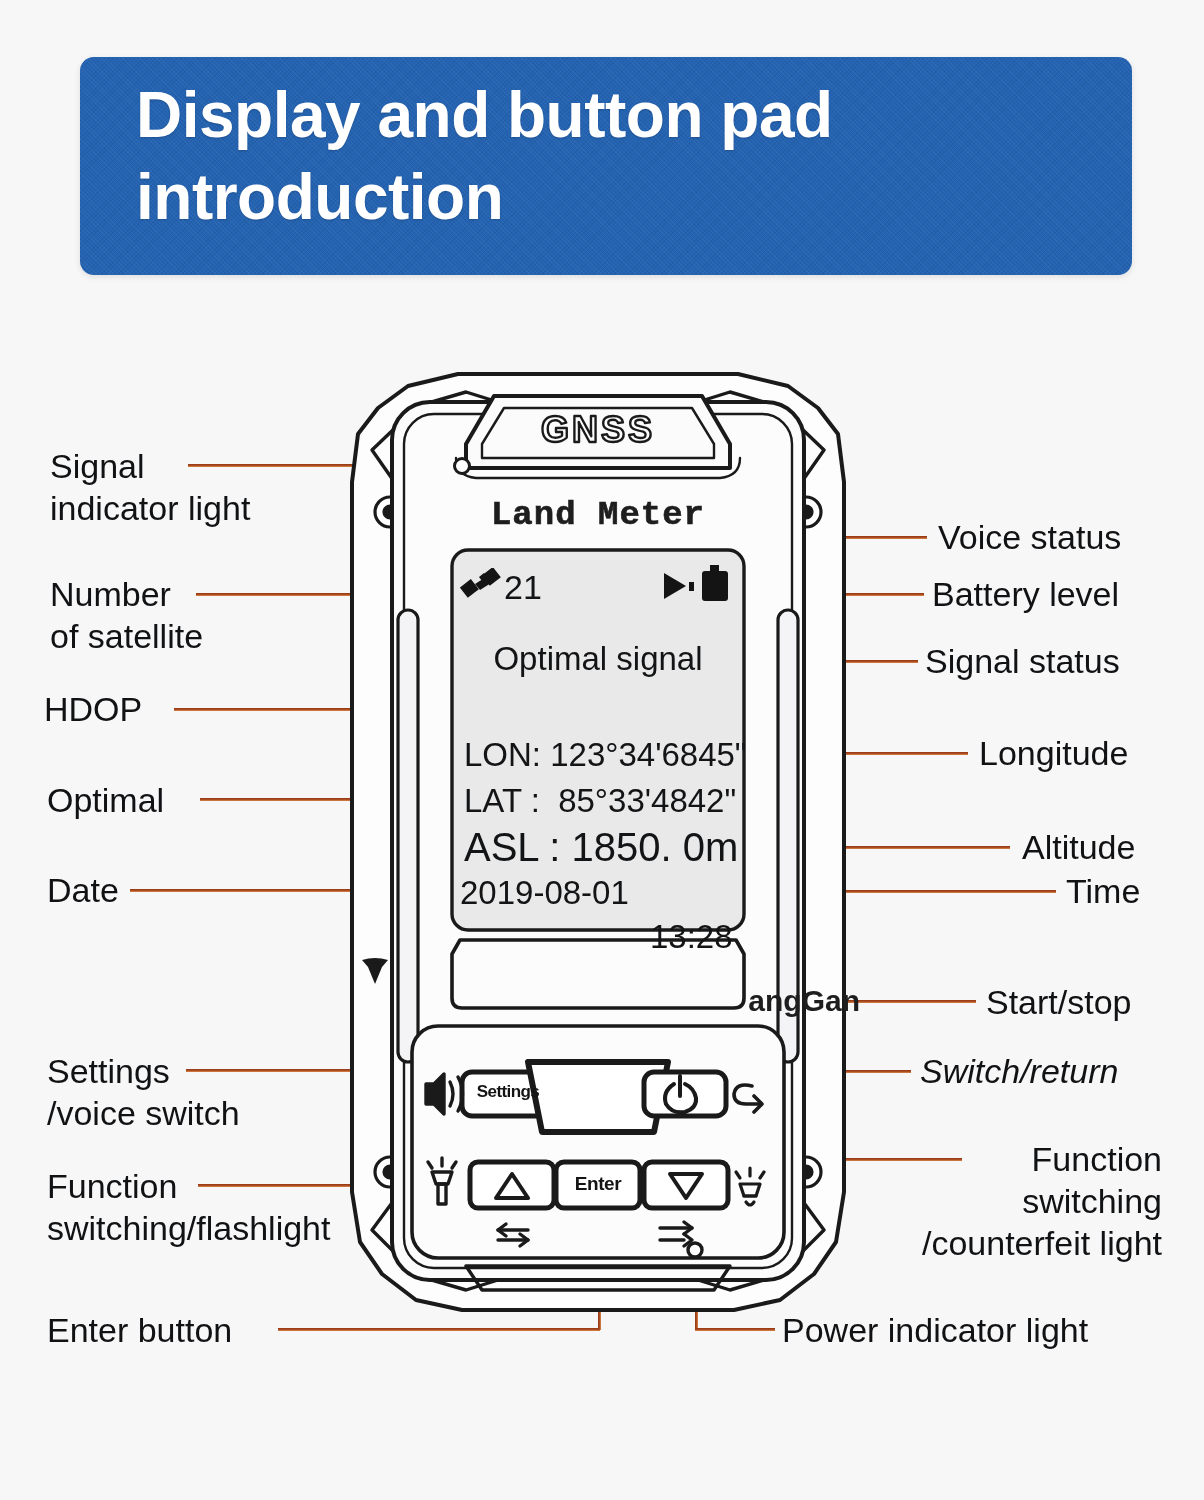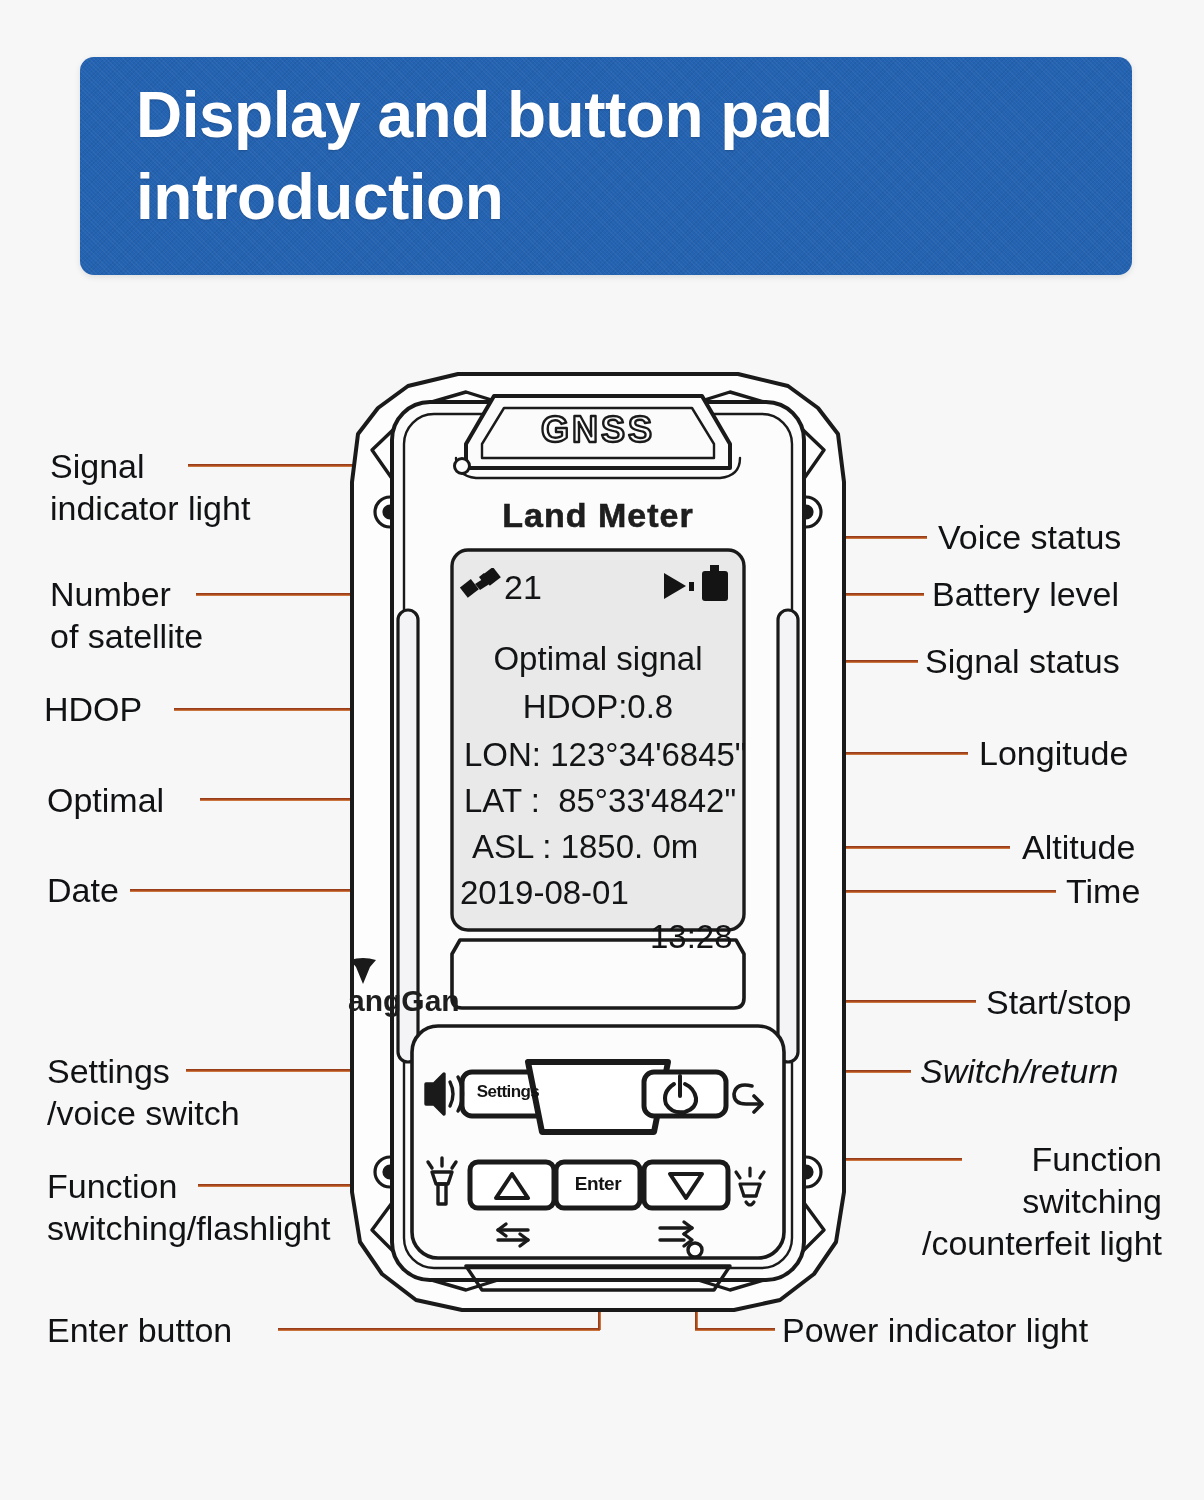--- a/index.html
+++ b/index.html
@@ -283,24 +283,24 @@
         <circle cx="347" cy="878" r="7" fill="#ffffff" stroke-width="3.4"></circle>
       </g>
 
       <g stroke-width="3.4" fill="none">
         <path d="M118 894 L382 894 L366 918 L134 918 Z"></path>
       </g>
 
     </svg>
 
     <div style="position:absolute;left:0;top:124px;width:500px;text-align:center;
-                font-size:34px;font-weight:bold;color:#1e1e1e;letter-spacing:1px;
+                font-size:34px;font-weight:bold;color:#1e1e1e;letter-spacing:1px;font-family:Liberation Mono, monospace;
                 -webkit-text-stroke:0.6px #1a1a1a;">Land Meter</div>
 
-    <div style="position:absolute;left:0;top:586px;width:500px;text-align:left;
+    <div style="position:absolute;left:12px;top:586px;width:500px;text-align:right;
                 font-size:30px;font-weight:bold;color:#1e1e1e;">
       <svg width="30" height="26" viewBox="0 0 30 26" style="vertical-align:-4px;margin-right:-2px" fill="#1a1a1a">
         <path d="M2 2 Q15 -2 28 2 L22 9 L15 26 L8 9 Z"></path>
       </svg><span>angGan</span>
     </div>
 
     <svg style="position:absolute;left:112px;top:196px;" width="42" height="36" viewBox="0 0 42 36" fill="#141414">
       <rect x="2" y="14" width="14" height="13" transform="rotate(-38 9 20)"></rect>
       <rect x="24" y="2" width="14" height="13" transform="rotate(-38 31 8)"></rect>
       <path d="M15 16 L26 9 L31 15 L20 22 Z"></path>
@@ -312,24 +312,23 @@
       <path d="M2 4 L24 17 L2 30 Z"></path>
       <rect x="27" y="13" width="5" height="9"></rect>
     </svg>
 
     <svg style="position:absolute;left:352px;top:193px;" width="30" height="38" viewBox="0 0 30 38" fill="#141414">
       <rect x="10" y="0" width="9" height="6"></rect>
       <rect x="2" y="6" width="26" height="30" rx="3"></rect>
     </svg>
 
     <div class="scrtext" style="left:0;top:272px;width:500px;text-align:center;font-size:33px;">Optimal signal</div>
-    <div class="scrtext" style="left:0;top:320px;width:500px;text-align:center;font-size:33px;">HDOP:0.8</div>
     <div class="scrtext" style="left:116px;top:368px;font-size:33px;">LON: 123°34'6845"</div>
     <div class="scrtext" style="left:116px;top:414px;font-size:33px;">LAT :  85°33'4842"</div>
-    <div class="scrtext" style="left:116px;top:460px;font-size:33px;margin-left:8px;">ASL : 1850. 0m</div>
+    <div class="scrtext" style="left:116px;top:460px;font-size:40px;">ASL : 1850. 0m</div>
     <div class="scrtext" style="left:112px;top:506px;font-size:33px;letter-spacing:0px;">2019-08-01</div>
     <div class="scrtext" style="left:302px;top:506px;font-size:33px;margin-top:44px;">13:28</div>
 
     <div style="position:absolute;left:114px;top:710px;width:92px;text-align:center;
                 font-size:17px;font-weight:bold;color:#141414;letter-spacing:-0.6px;">Settings</div>
 
 
     <div style="position:absolute;left:208px;top:801px;width:84px;text-align:center;
                 font-size:19px;font-weight:bold;color:#141414;letter-spacing:-0.4px;">Enter</div>
   </div>

